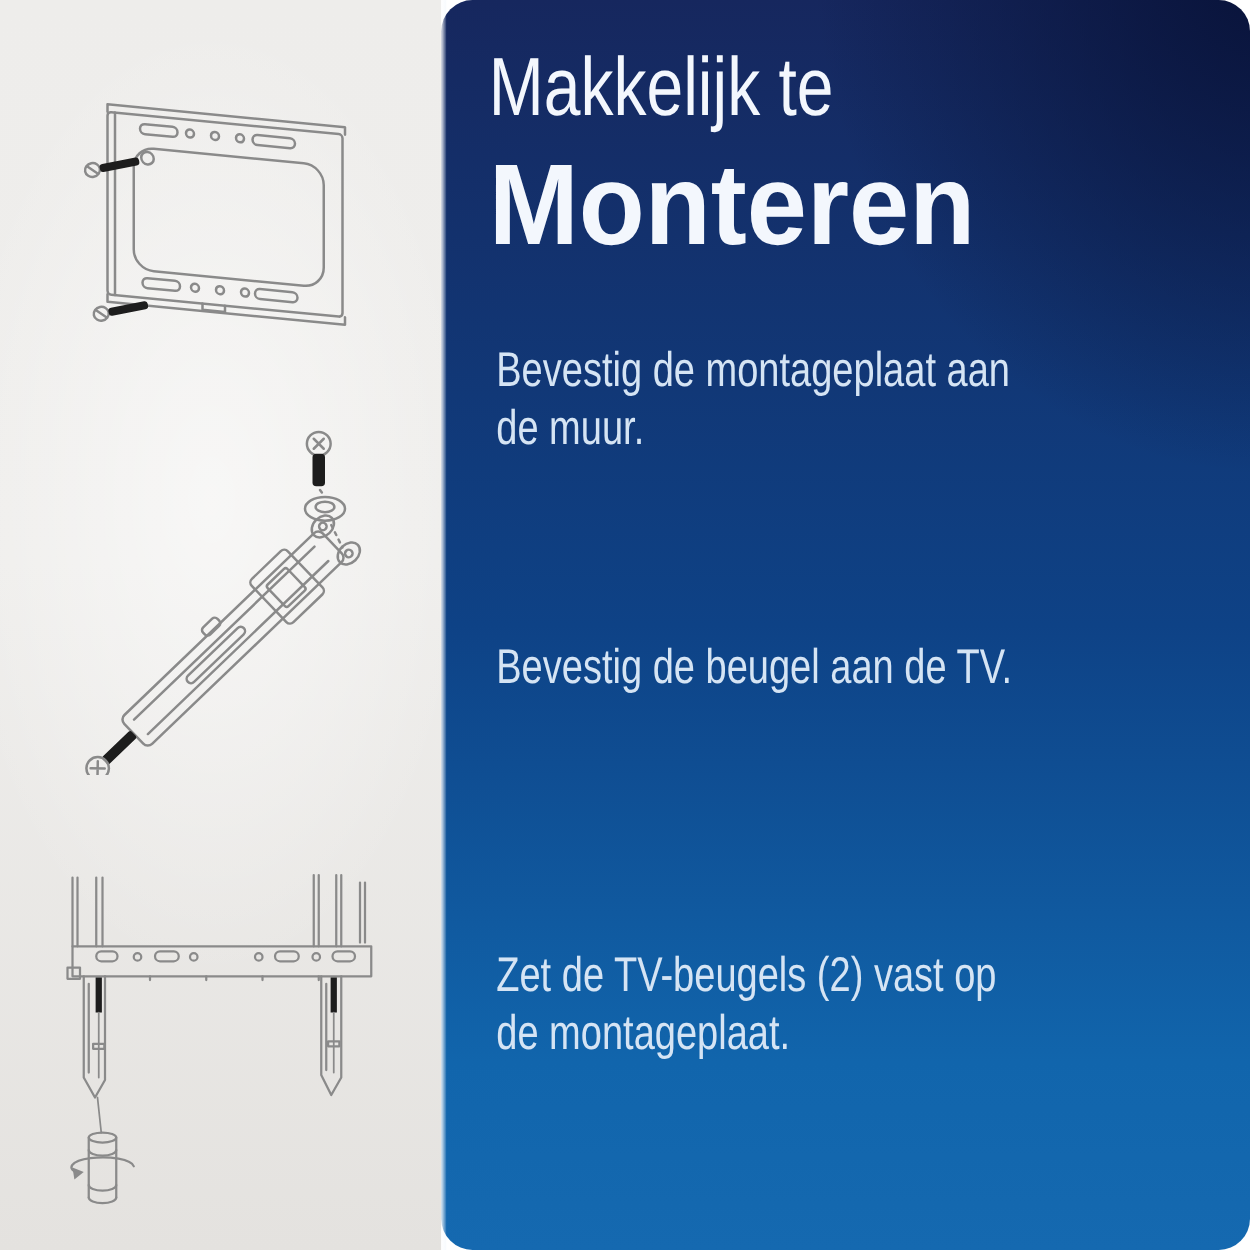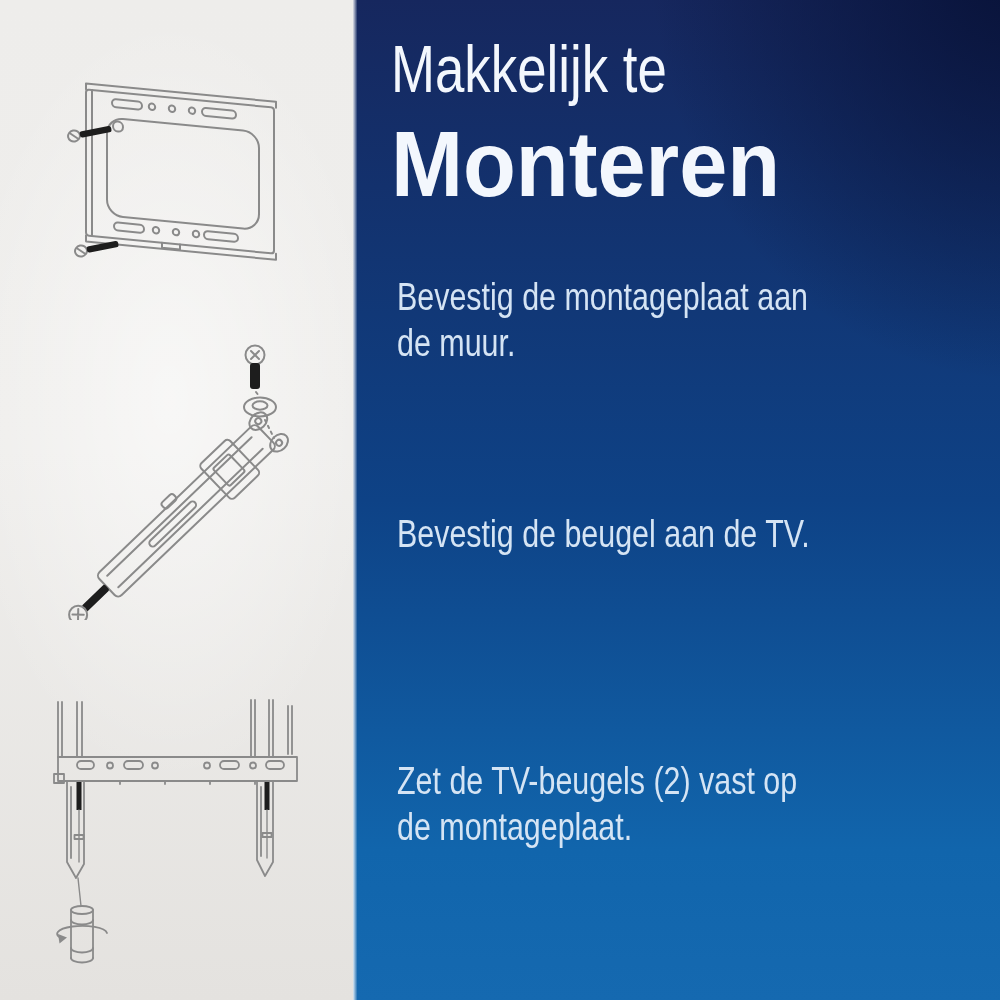--- a/index.html
+++ b/index.html
@@ -12,20 +12,21 @@
     position:absolute;left:0;top:0;width:353px;height:1000px;
     background:
       radial-gradient(85% 55% at 48% 40%, rgba(255,255,255,0.55) 0%, rgba(255,255,255,0) 70%),
       linear-gradient(180deg, var(--panel_bg_top) 0%, var(--panel_bg_mid) 45%, var(--panel_bg_bottom) 100%);
   }
   .right-panel{
     position:absolute;left:353px;top:0;width:647px;height:1000px;
     background:
       radial-gradient(95% 70% at 103% -4%, var(--blue_deep) 0%, rgba(6,12,45,0) 60%),
       linear-gradient(180deg, var(--blue_top) 0%, var(--blue_mid) 50%, var(--blue_low) 85%, var(--blue_bottom) 100%);
+    border-radius: 25px;
   }
   .right-panel::before{
     content:"";position:absolute;left:0;top:0;width:4px;height:100%;
     background:linear-gradient(90deg, rgba(255,255,255,0.85), rgba(190,215,240,0.12));
   }
   .illu{position:absolute;}
   .illu1{left:50px;top:70px;}
   .illu2{left:65px;top:335px;}
   .illu3{left:45px;top:692px;}
 

